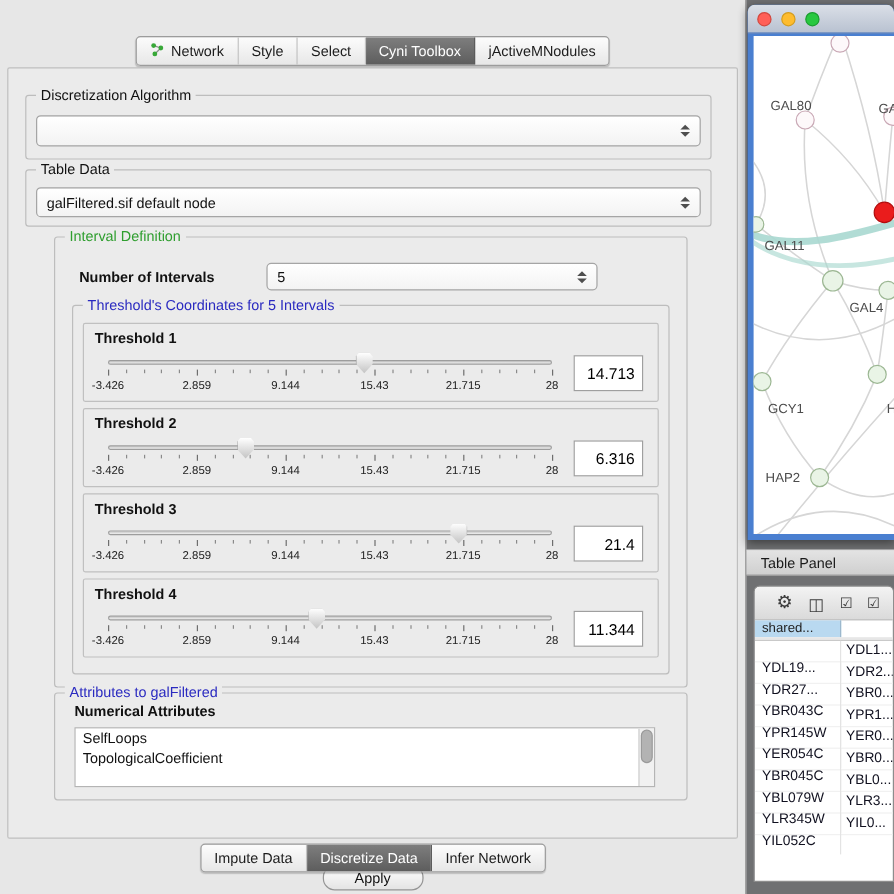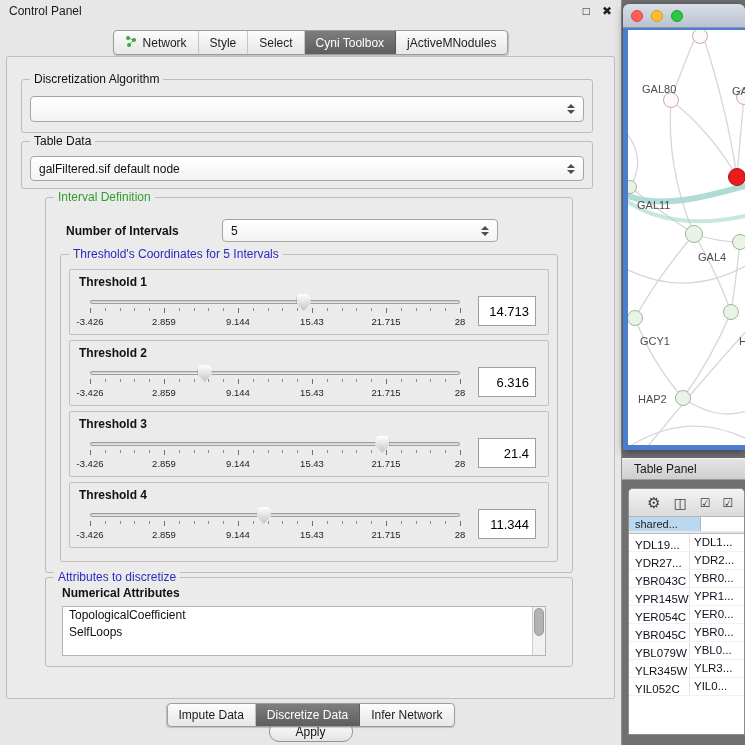--- a/index.html
+++ b/index.html
@@ -90,34 +90,27 @@
   .table-window{position:absolute;left:6px;top:488px;width:117px;height:247px;background:#fff;border:1px solid #8d8d8d;border-radius:5px 5px 0 0;overflow:hidden;}
   .tw-toolbar{height:28px;display:flex;align-items:center;gap:13px;padding-left:18px;background:linear-gradient(#f3f3f3,#dadada);border-bottom:1px solid #b7b7b7;}
   .tw-icon{color:#3a3a3a;line-height:1;}
   .tw-icon.gear{font-size:15px;}
   .tw-icon.cols{font-size:14px;}
   .tw-icon.chk{font-size:12px;letter-spacing:-1px;}
   .tw-header{display:flex;height:17px;border-bottom:1px solid #bcbcbc;font-size:11px;color:#222;flex-direction:column;}
   .tw-hc1{width:72px;background:#b9d9f0;border-right:1px solid #9cb8cd;padding:1px 6px;overflow:hidden;white-space:nowrap;}
   .tw-hc2{flex:1;background:#e7e7e7;padding:1px 4px;overflow:hidden;white-space:nowrap;}
   .tw-row{display:flex;height:18px;font-size:11.5px;color:#10101f;border-bottom:1px solid #f1f1f1;}
-  .tw-c1{width:61px;padding:5px 6px;border-right:1px solid #e3e3e3;overflow:hidden;white-space:nowrap;}
+  .tw-c1{width:72px;padding:17px 6px;border-right:1px solid #e3e3e3;overflow:hidden;white-space:nowrap;}
   .tw-c2{flex:1;padding:1.5px 4px;overflow:hidden;white-space:nowrap;}
 </style>
 </head>
 <body>
 
 <div class="control-panel">
-  <div class="cp-titlebar">
-    <span>Control Panel</span>
-    <span class="cp-controls">
-      <span>□</span>
-      <span>✖</span>
-    </span>
-  </div>
 
   <div class="tab-bar top">
       <div class="tab">
         <span class="tab-icon"><svg width="12" height="12" viewBox="0 0 12 12">
             <line x1="3" y1="3" x2="9" y2="5" stroke="#8a8a8a"></line>
             <line x1="9" y1="5" x2="4" y2="10" stroke="#8a8a8a"></line>
             <circle cx="3" cy="3" r="2" fill="#38a838"></circle>
             <circle cx="9" cy="5" r="2" fill="#38a838"></circle>
             <circle cx="4" cy="10" r="2" fill="#38a838"></circle>
           </svg></span>
@@ -349,26 +342,26 @@
                 </div>
                 <div class="slider-thumb" style="left: 46.9993%;"></div>
               </div>
               <div class="value-box">11.344</div>
             </div>
           </div>
       </div>
     </div>
 
     <div class="group g-attributes">
-      <span class="group-label blue">Attributes to discretize</span>
+      <span class="group-label blue">Attributes to galFiltered</span>
       <span class="attr-sublabel">Numerical Attributes</span>
       <div class="attr-list">
         <div>
+            <div class="attr-item">SelfLoops</div>
             <div class="attr-item">TopologicalCoefficient</div>
-            <div class="attr-item">SelfLoops</div>
           </div>
         <div class="attr-scroll">
           <div class="attr-scroll-thumb"></div>
         </div>
       </div>
     </div>
 
     <button class="apply-btn">Apply</button>
   </div>
 
@@ -422,21 +415,21 @@
 
     <div class="node pink" style="left: 64px; top: -2px; width: 16px; height: 16px;"></div>
         <div class="node pink" style="left: 35px; top: 62px; width: 16px; height: 16px;"></div>
         <div class="node-label" style="left: 14px; top: 53px;">GAL80</div>
         <div class="node pink" style="left: 108px; top: 59px; width: 16px; height: 16px;"></div>
         <div class="node-label" style="left: 104px; top: 55px;">GA</div>
         <div class="node red" style="left: 100px; top: 138px; width: 18px; height: 18px;"></div>
         <div class="node green" style="left: -5px; top: 150px; width: 14px; height: 14px;"></div>
         <div class="node-label" style="left: 9px; top: 169px;">GAL11</div>
         <div class="node green" style="left: 57px; top: 195px; width: 18px; height: 18px;"></div>
-        <div class="node-label" style="left: 70px; top: 221px;">GAL4</div>
+        <div class="node-label" style="left: 80px; top: 221px;">GAL4</div>
         <div class="node green" style="left: 104px; top: 204px; width: 16px; height: 16px;"></div>
         <div class="node green" style="left: -1px; top: 280px; width: 16px; height: 16px;"></div>
         <div class="node-label" style="left: 0px; top: 305px; margin-left: 12px;">GCY1</div>
         <div class="node green" style="left: 95px; top: 274px; width: 16px; height: 16px;"></div>
         <div class="node-label" style="left: 111px; top: 305px;">H</div>
         <div class="node green" style="left: 47px; top: 360px; width: 16px; height: 16px;"></div>
         <div class="node-label" style="left: 10px; top: 363px;">HAP2</div>
       </div>
   </div>
 

